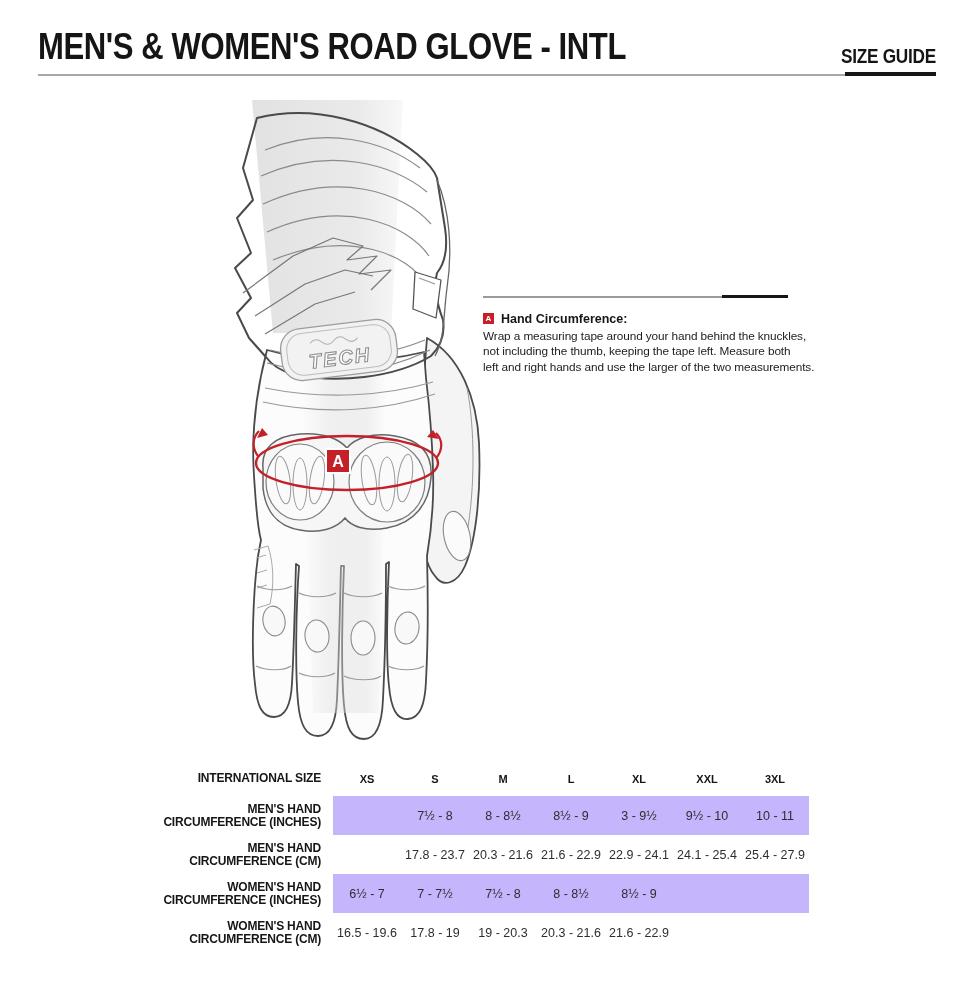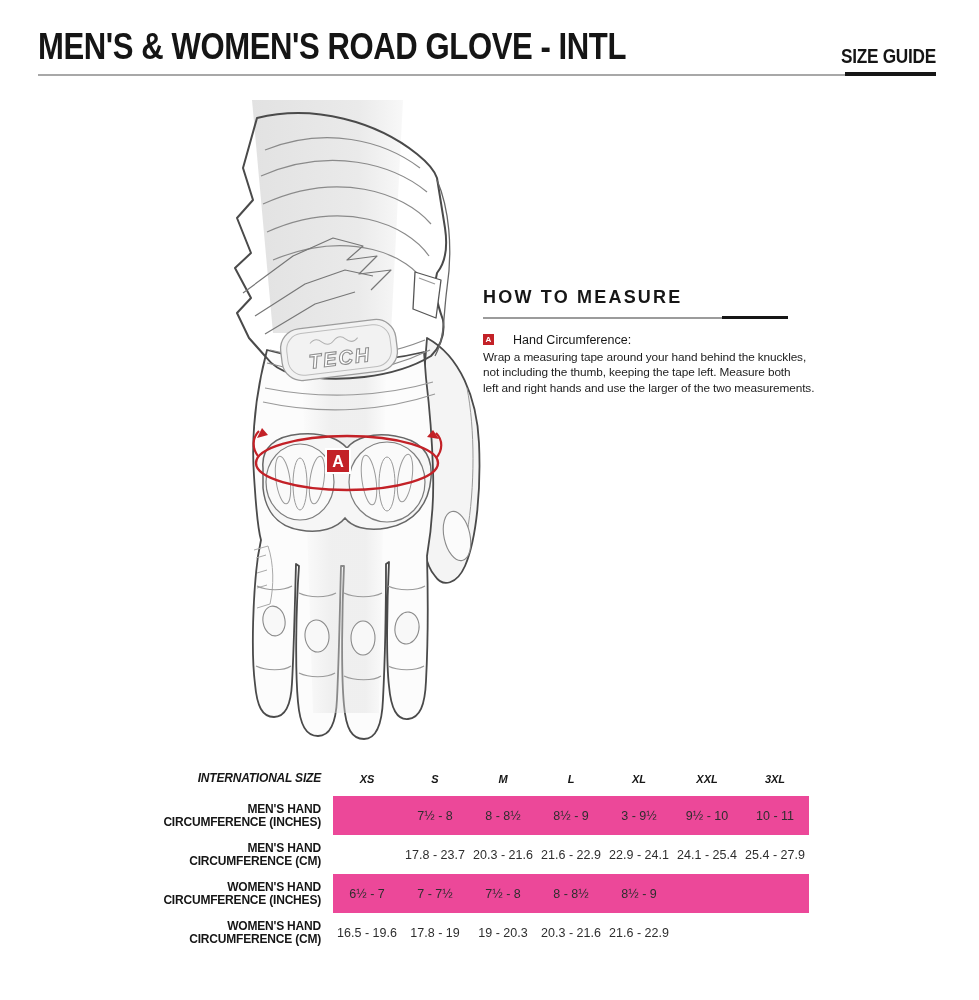--- a/index.html
+++ b/index.html
@@ -42,41 +42,41 @@
   }
   .how-to-rule { position: relative; margin-top: 9px; width: 305px; height: 2px; background: #9b9b9b; }
   .how-to-rule .rule-black { position: absolute; right: 0; top: -1px; width: 66px; height: 3px; background: #161616; }
   .measure-item { margin-top: 14px; }
   .item-head { display: flex; align-items: flex-start; }
   .marker-box {
     width: 11px; height: 11px; margin-top: 1px; flex: 0 0 auto;
     background: #c32127; color: #ffffff;
     font-size: 8px; font-weight: bold; line-height: 11px; text-align: center;
   }
-  .item-title { margin-left: 19px; font-size: 12.5px; font-weight: normal; color: #161616; }
+  .item-title { margin-left: 7px; font-size: 12.5px; font-weight: bold; color: #161616; }
   .item-text { margin-top: 3px; }
   .item-text div { font-size: 11.8px; line-height: 15.3px; letter-spacing: -0.1px; color: #1c1c1c; white-space: nowrap; }
 
   
   .glove-wrap { position: absolute; left: 115px; top: 88px; width: 400px; height: 670px; }
 
   
   .size-table { position: absolute; left: 38px; top: 761px; width: 772px; }
   .t-row { display: grid; grid-template-columns: 295px repeat(7, 68px); align-items: center; }
-  .t-row.head { height: 35px; font-style: italic; }
+  .t-row.head { height: 35px; }
   .t-row.data { height: 39px; }
   .cell-label {
     text-align: right; padding-right: 12px;
     font-size: 12px; font-weight: bold; line-height: 13px;
     letter-spacing: -0.2px; color: #161616;
     align-self: center;
   }
   .cell-col { text-align: center; font-size: 11px; font-weight: bold; color: #161616; }
   .cell-val { text-align: center; font-size: 12.5px; color: #2e2e2e; height: 100%; display: flex; align-items: center; justify-content: center; }
-  .t-row.shaded .cell-val { background: #ec4899; }
+  .t-row.shaded .cell-val { background: #c4b5fd; }
 </style>
 </head>
 <body>
 
 <div class="page-title">MEN'S &amp; WOMEN'S ROAD GLOVE - INTL</div>
 <div class="size-guide">SIZE GUIDE</div>
 <div class="header-rule">
   <div class="rule-black"></div>
 </div>
 
@@ -228,21 +228,20 @@
   </g>
 
   <g>
     <rect x="211" y="361" width="24" height="24" fill="#c32127" stroke="#ffffff" stroke-width="2"></rect>
     <text x="223" y="379" text-anchor="middle" font-family="Liberation Sans, sans-serif" font-size="16" font-weight="bold" fill="#ffffff">A</text>
   </g>
 </svg>
 </div>
 
 <div class="how-to">
-  <div class="how-to-heading">HOW TO MEASURE</div>
   <div class="how-to-rule">
     <div class="rule-black"></div>
   </div>
   <div class="measure-item">
     <div class="item-head">
       <span class="marker-box">A</span>
       <span class="item-title">Hand Circumference:</span>
     </div>
     <div class="item-text">
       <div>Wrap a measuring tape around your hand behind the knuckles,</div>

